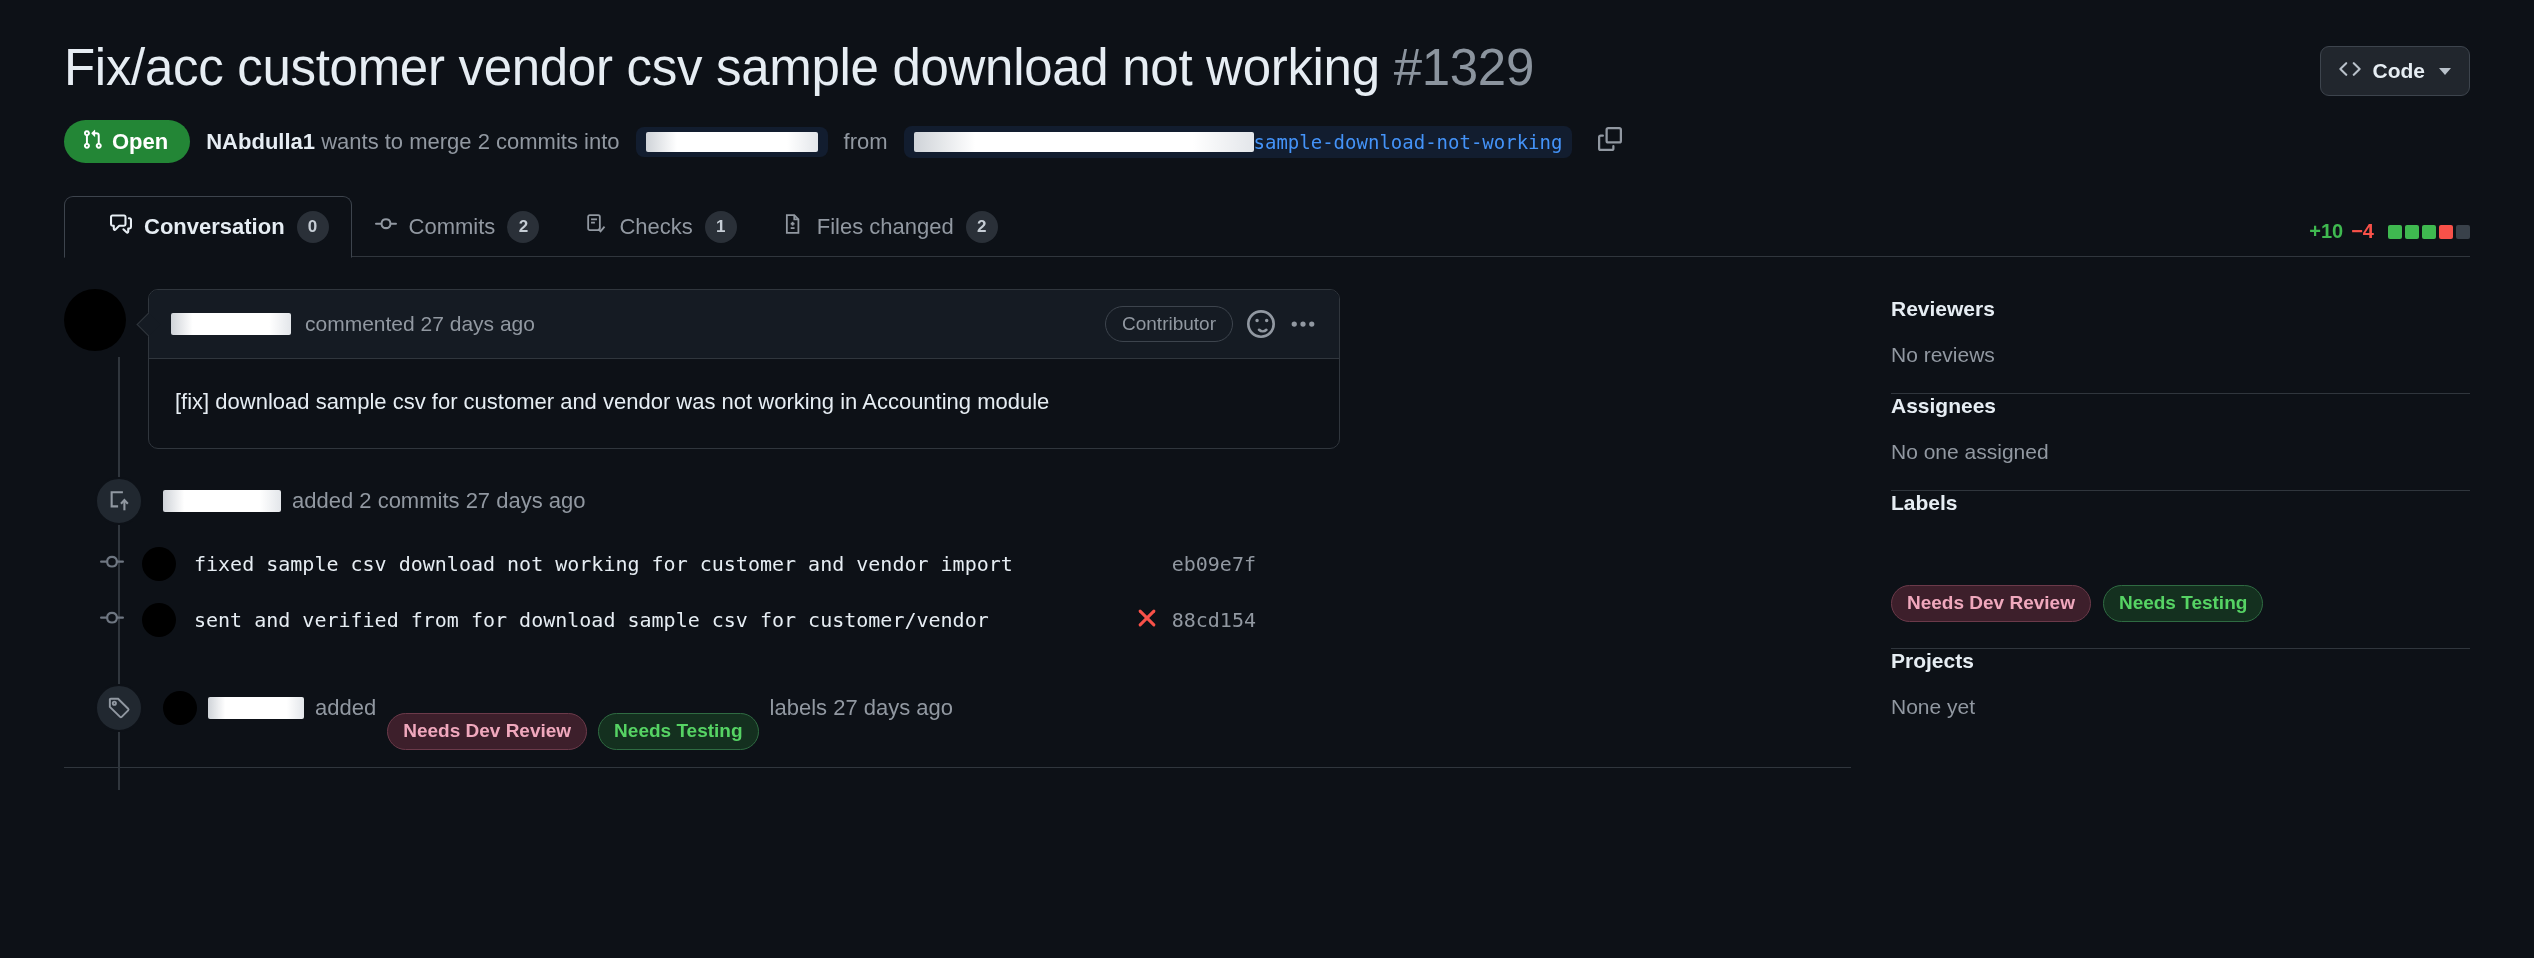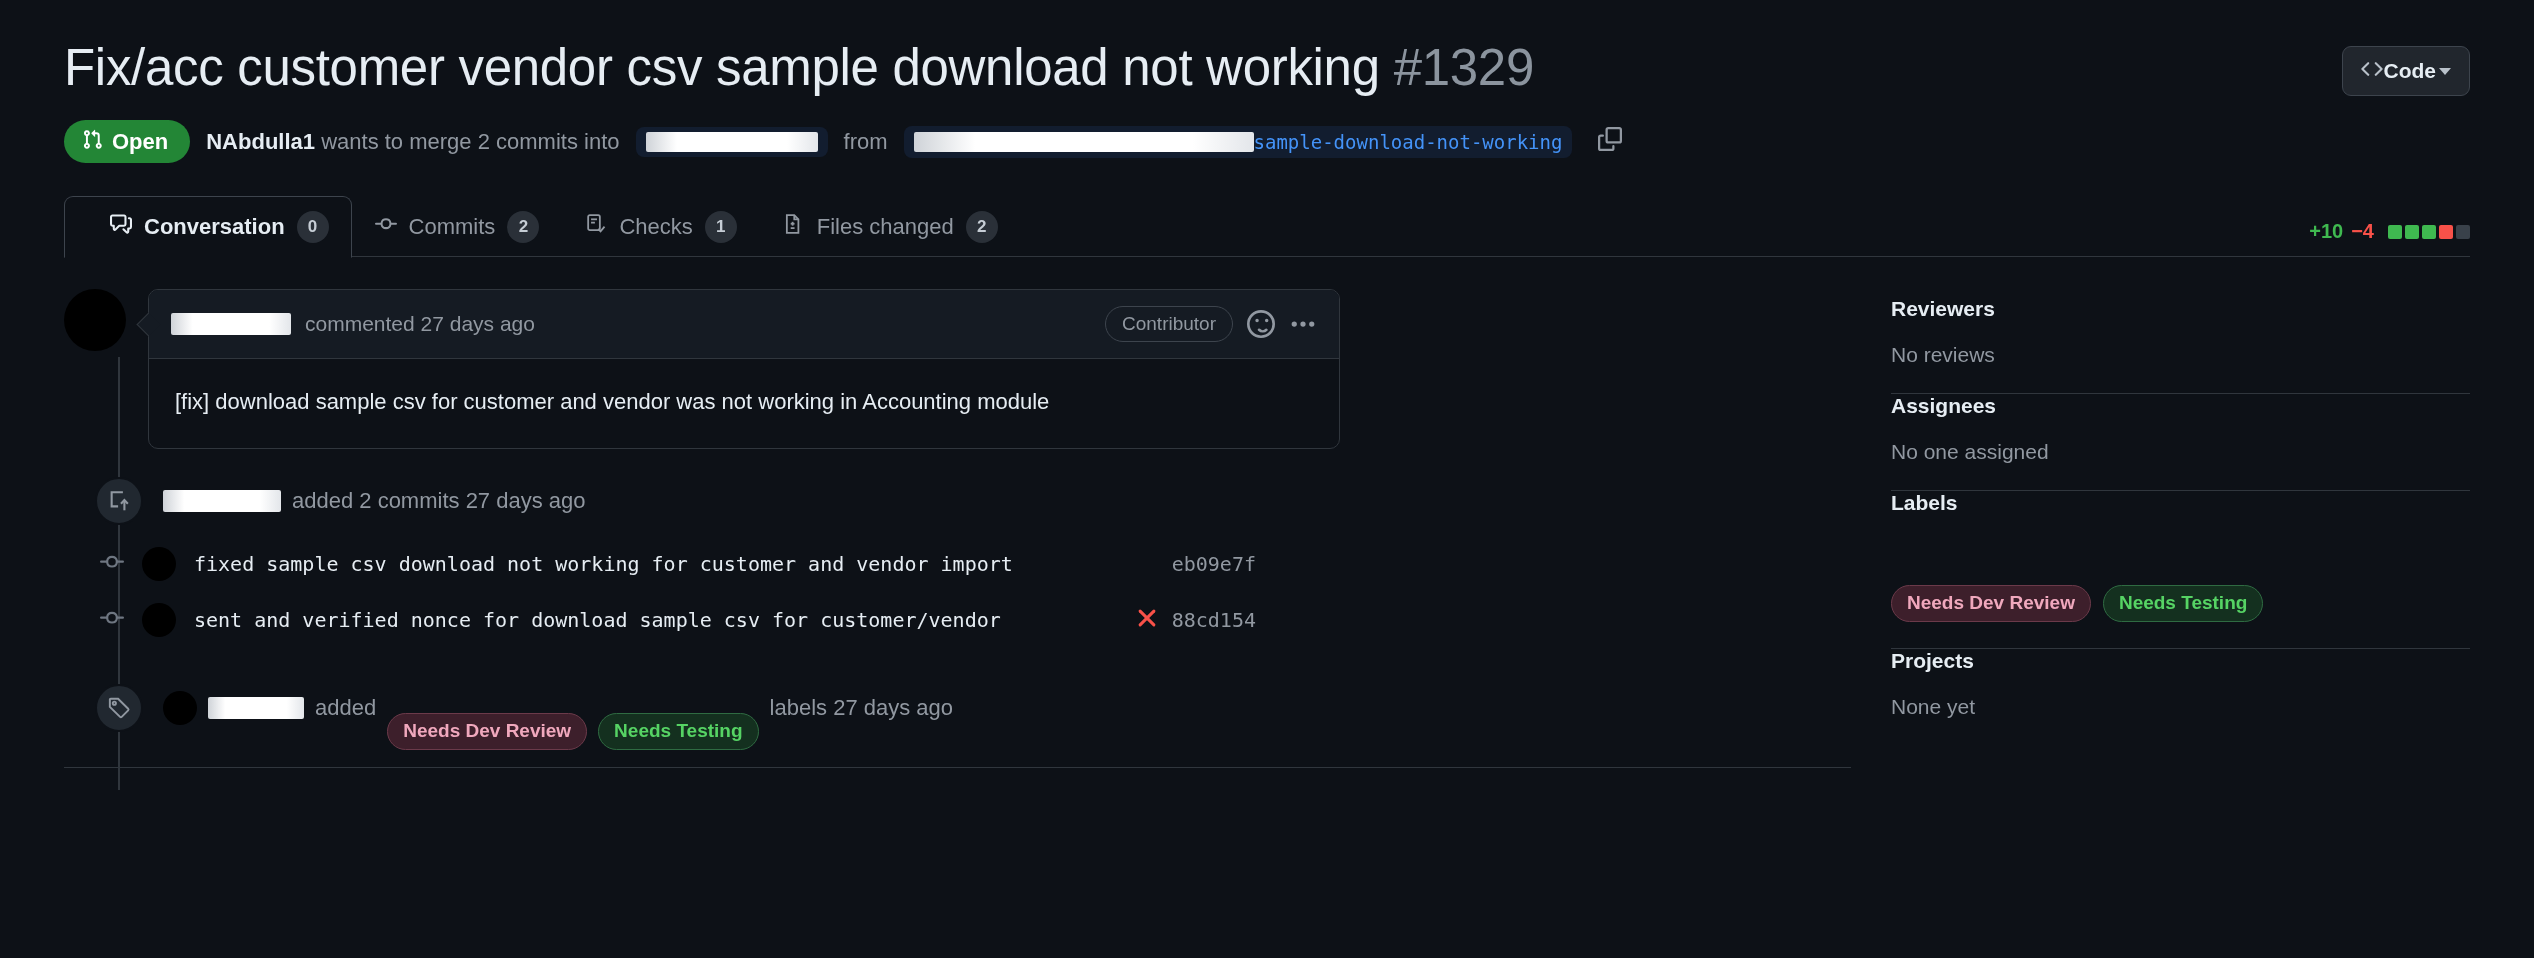--- a/index.html
+++ b/index.html
@@ -42,21 +42,21 @@
   .pr-number {
     color: #8b949e;
     font-weight: 400;
   }
   .title-spacer { flex: 1; }
 
   .code-btn {
     margin-top: 8px;
     display: inline-flex;
     align-items: center;
-    gap: 1px;
+    gap: 12px;
     height: 50px;
     padding: 0 18px;
     background: #21262d;
     border: 1px solid #3d444d;
     border-radius: 9px;
     color: #e6edf3;
     font-size: 21px;
     font-weight: 600;
     white-space: nowrap;
   }
@@ -543,21 +543,21 @@
           </span>
         </div>
 
         <div class="commit-row">
           <span class="commit-dot">
             <svg width="24" height="24" viewBox="0 0 16 16" fill="#6e7681">
                 <path d="M11.93 8.5a4.002 4.002 0 0 1-7.86 0H.75a.75.75 0 0 1 0-1.5h3.32a4.002 4.002 0 0 1 7.86 0h3.32a.75.75 0 0 1 0 1.5Zm-1.43-.75a2.5 2.5 0 1 0-5 0 2.5 2.5 0 0 0 5 0Z"></path>
               </svg>
           </span>
           <span class="avatar sm"></span>
-          <span class="commit-msg">sent and verified nonce for download sample csv for customer/vendor</span>
+          <span class="commit-msg">sent and verified from for download sample csv for customer/vendor</span>
           <span class="commit-spacer"></span>
           <span class="commit-right">
             <span>
               <svg width="24" height="24" viewBox="0 0 16 16" fill="none" stroke="#f85149" stroke-width="2" stroke-linecap="round">
                   <line x1="3.4" y1="3.4" x2="12.6" y2="12.6"></line>
                   <line x1="12.6" y1="3.4" x2="3.4" y2="12.6"></line>
                 </svg>
             </span>
             <span>88cd154</span>
           </span>

